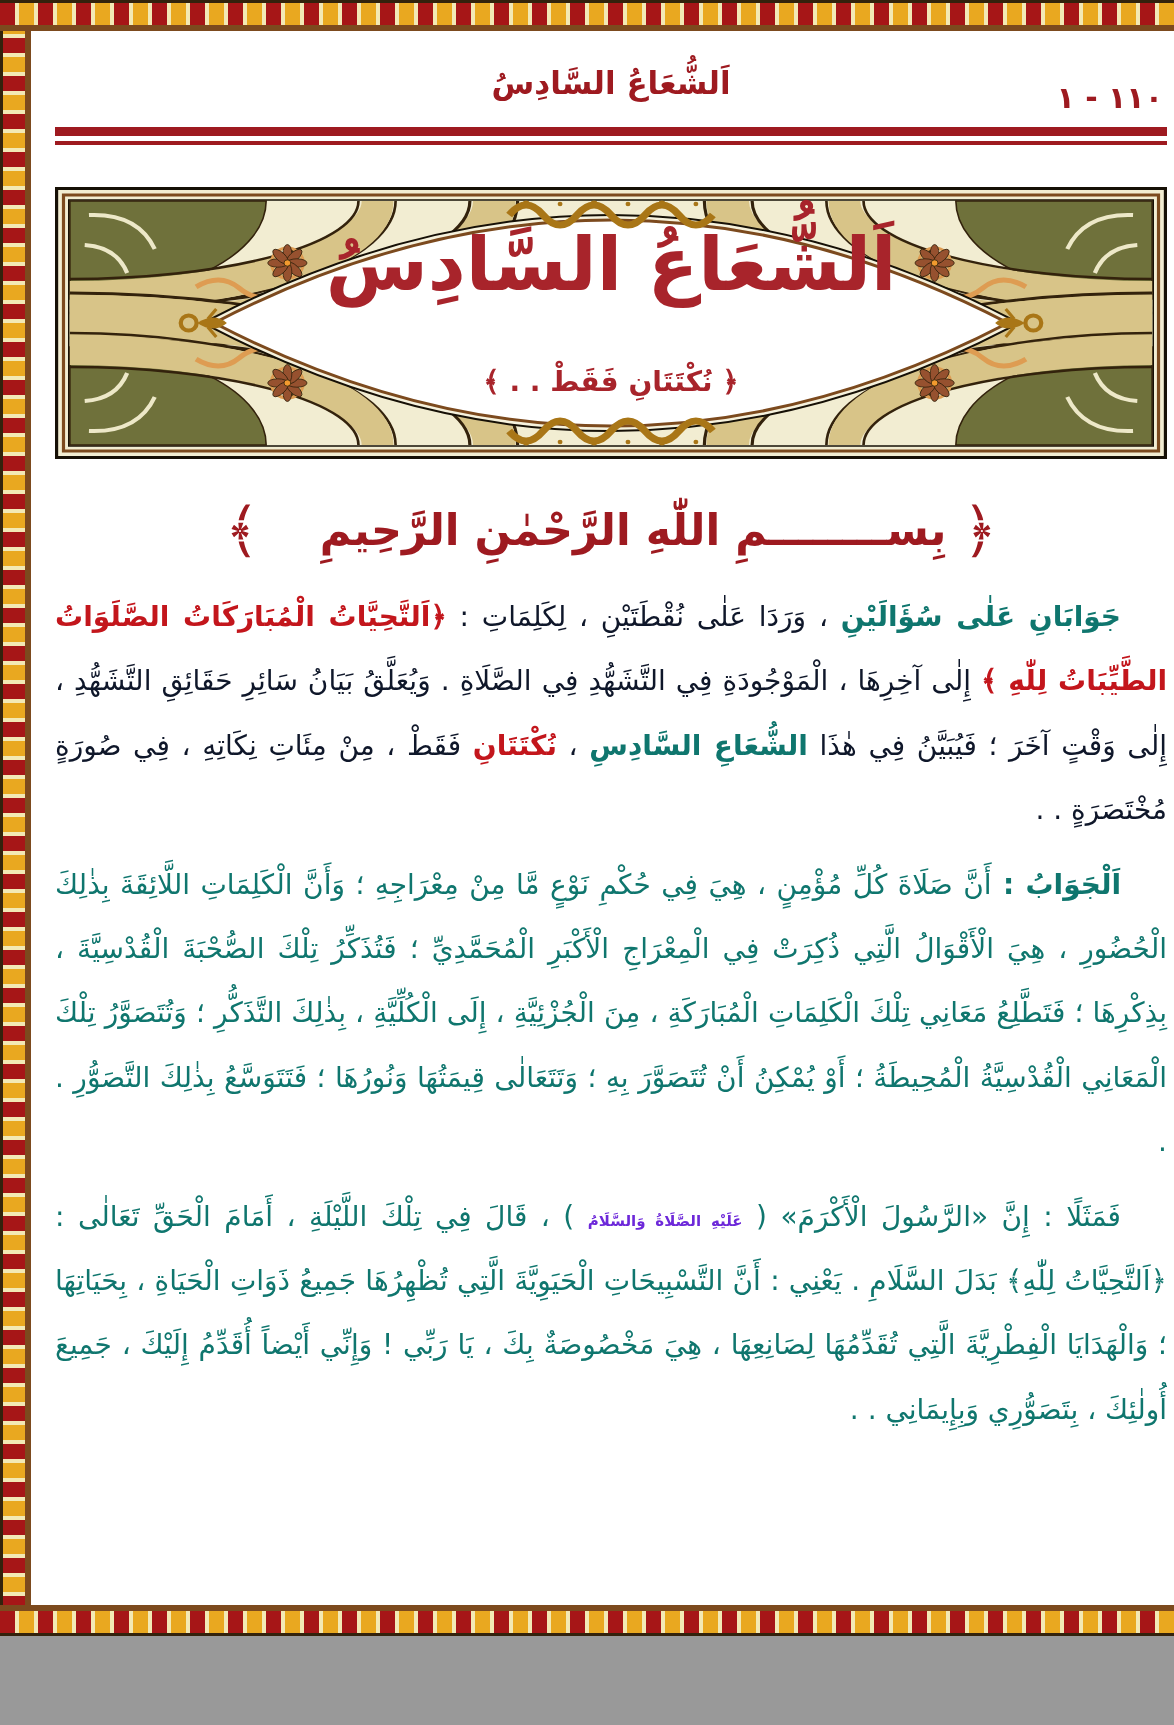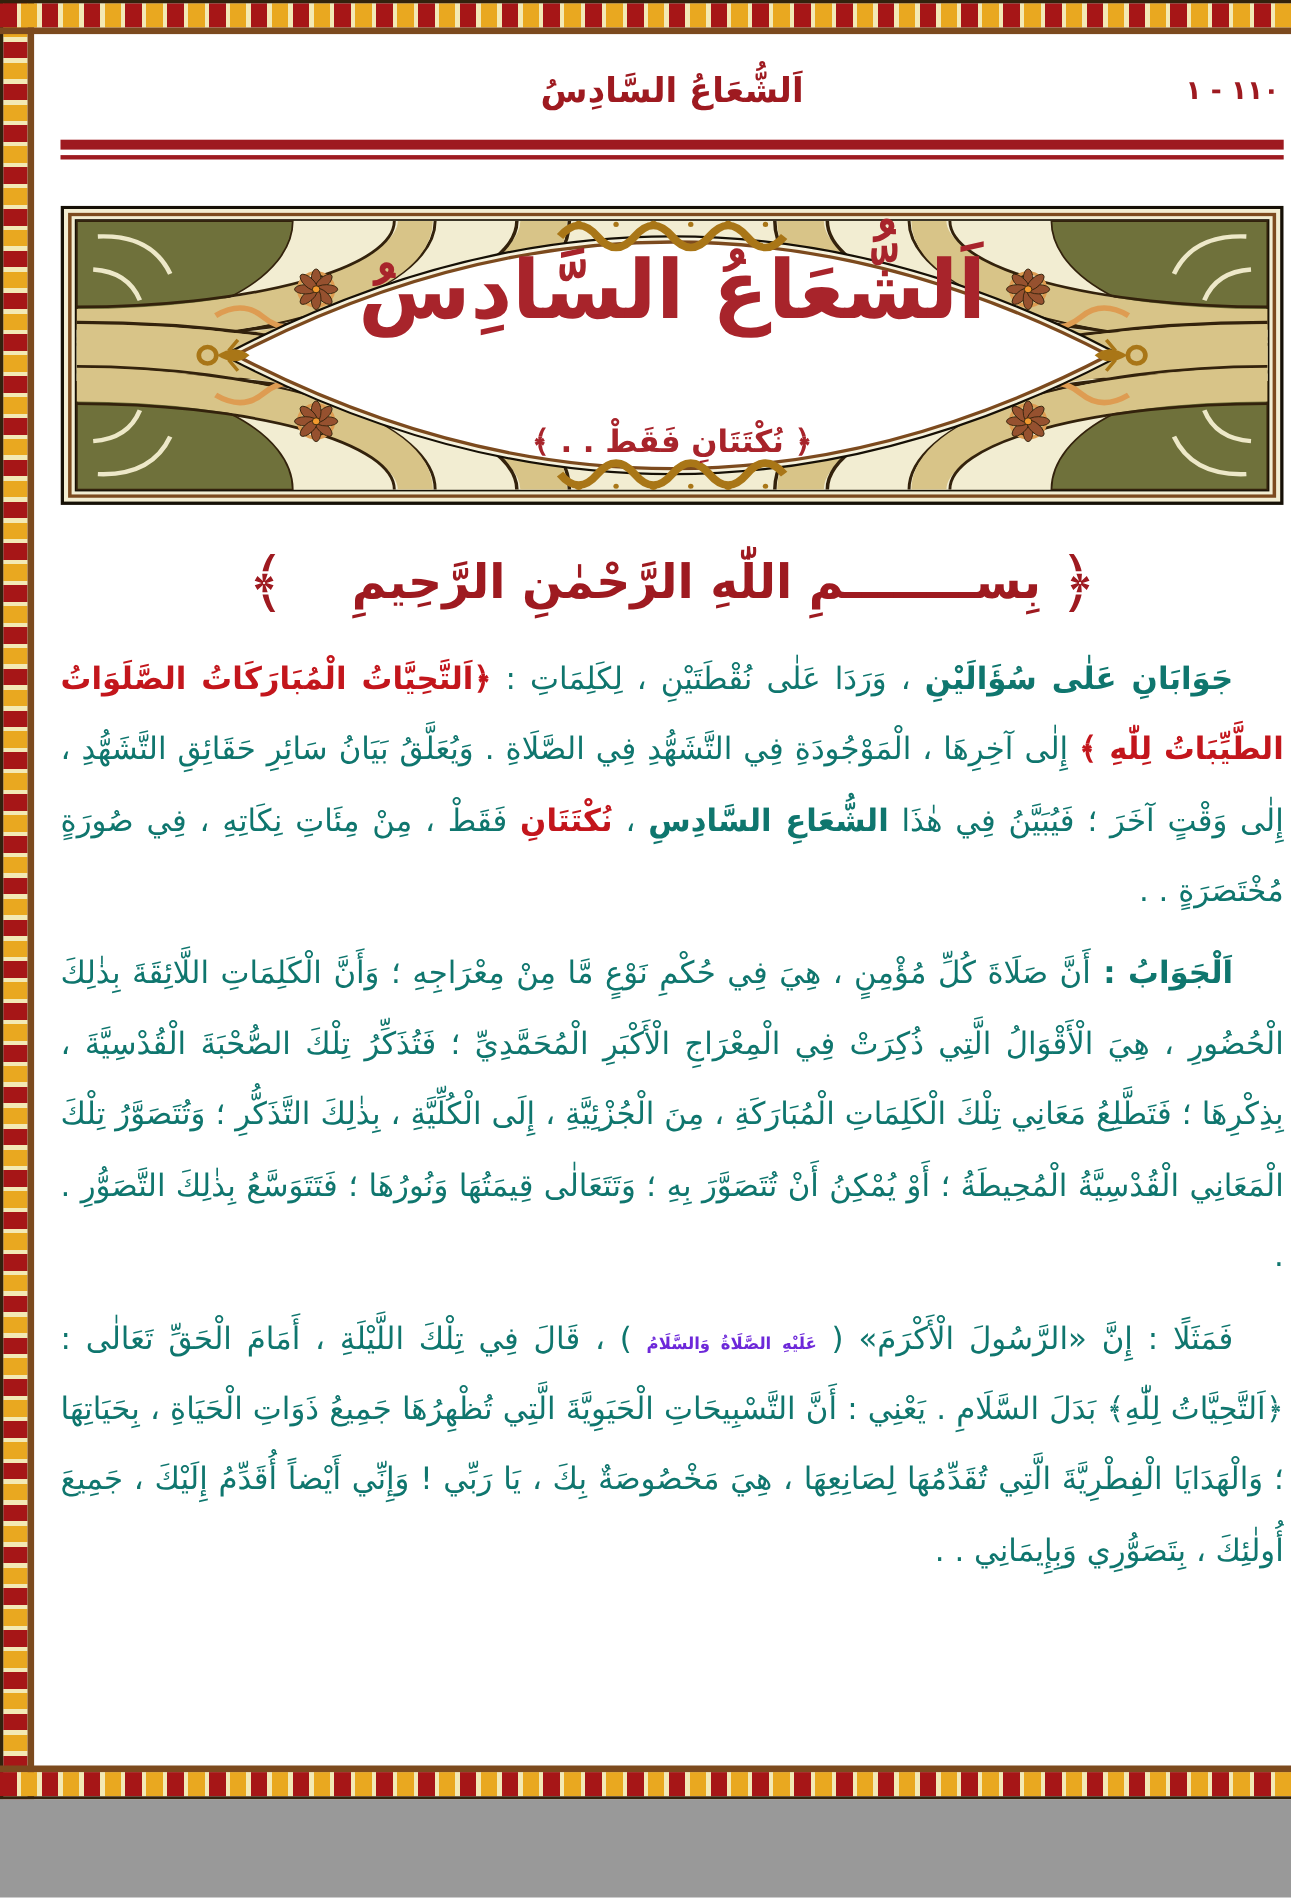--- a/index.html
+++ b/index.html
@@ -20,47 +20,47 @@
   .bs-top{top:0;border-top:3px solid #33220c;border-bottom:6px solid #7c4a1e;}
   .bs-bottom{bottom:0;border-bottom:3px solid #33220c;border-top:6px solid #7c4a1e;}
   .bs-left{left:0;border-left:3px solid #33220c;border-right:6px solid #7c4a1e;}
   .bs-right{right:0;border-right:3px solid #33220c;border-left:6px solid #7c4a1e;}
 
   .content{position:absolute;top:31px;left:31px;right:31px;bottom:31px;padding:0 24px;}
 
   
   .header{position:relative;margin-top:34px;height:50px;}
   .header-title{text-align:center;font-size:31px;font-weight:bold;color:#9e1a20;direction:rtl;}
-  .page-number{position:absolute;top:3px;right:4px;font-size:24px;font-weight:bold;color:#9e1a20;direction:rtl;}
+  .page-number{position:absolute;top:15px;right:4px;font-size:30px;font-weight:bold;color:#9e1a20;direction:rtl;}
   .rules{margin-top:12px;}
   .rule-thick{height:9px;background:#9e1a20;}
   .rule-thin{height:4px;background:#9e1a20;margin-top:5px;}
 
   
   .headpiece{position:relative;margin-top:42px;height:272px;}
   .headpiece svg{position:absolute;inset:0;width:100%;height:272px;}
   .hp-title{position:absolute;left:0;right:0;top:34px;text-align:center;
     font-size:74px;font-weight:bold;color:#a8242b;direction:rtl;letter-spacing:1px;}
   .hp-sub{position:absolute;left:0;right:0;top:178px;text-align:center;
-    font-size:28px;font-weight:bold;color:#a8242b;direction:rtl;margin-top:20px;}
+    font-size:28px;font-weight:bold;color:#a8242b;direction:rtl;}
 
   
   .basmala{margin-top:22px;height:98px;display:flex;direction:rtl;
     justify-content:center;align-items:center;gap:16px;color:#9e1a20;}
   .basmala .bk{font-size:60px;line-height:1;}
   .basmala .tx{font-size:43px;font-weight:bold;margin-left:44px;}
 
   
   .bodytxt{direction:rtl;margin-top:6px;color:#1a1a1a;font-size:28px;
     line-height:2.3;text-align:justify;}
   .bodytxt p{margin:0 0 10px;text-indent:46px;}
   .maroon{color:#0f766e;}
   .red{color:#c3161c;}
   .bold{font-weight:bold;}
-  .black{color:#0f766e;}
+  .black{color:#0f172a;}
   .stamp{font-size:15px;color:#6d28d9;font-weight:bold;}
 </style>
 </head>
 <body>
 
 <div class="page">
 
   <div class="bs bs-v bs-left"></div>
   <div class="bs bs-v bs-right"></div>
   <div class="bs bs-h bs-top"></div>

